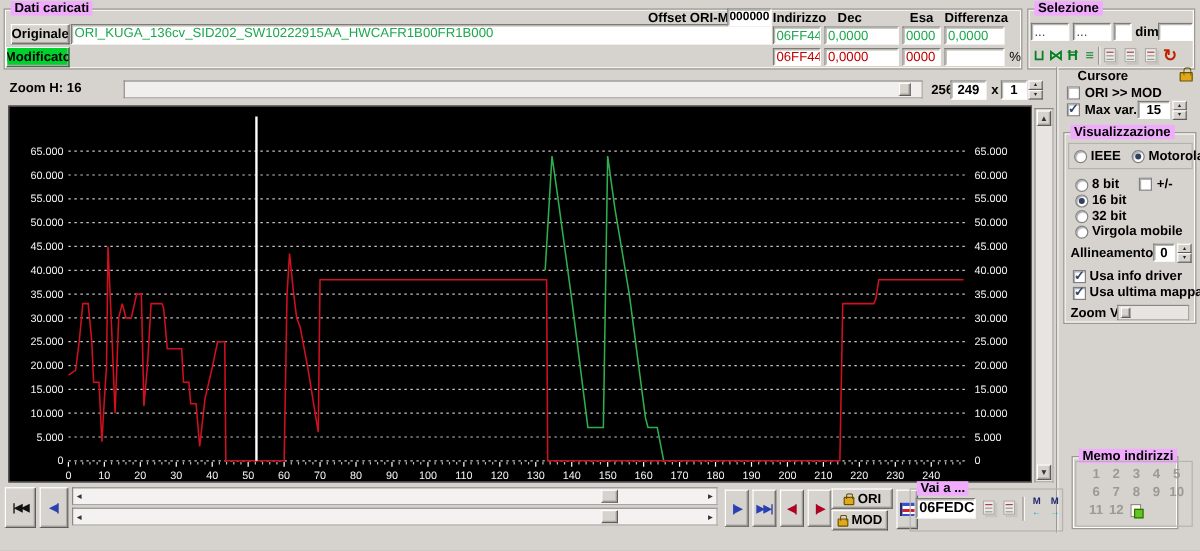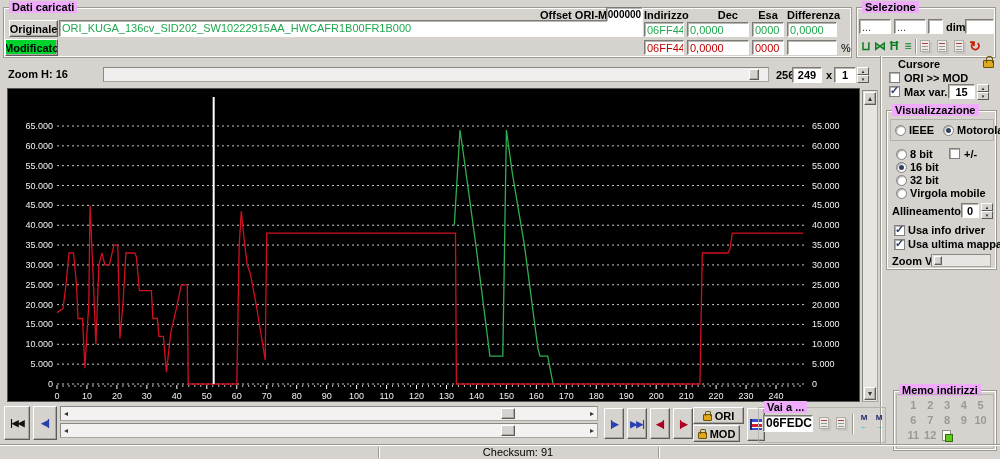--- a/index.html
+++ b/index.html
@@ -63,21 +63,21 @@
 
     <div class="btn b" style="left:5px;top:12px;width:49px;height:17px">Originale</div>
     <div class="sunk valtxt" style="left:55px;top:12px;width:584px;height:17px;color:#1fa84f">ORI_KUGA_136cv_SID202_SW10222915AA_HWCAFR1B00FR1B000</div>
 
     <div class="btn b" style="left:1px;top:31px;width:53px;height:17px;background:#00d22d">Modificato</div>
 
     <span class="lbl b" style="left:536px;top:1px">Offset ORI-MOD</span>
     <div class="sunk b center" style="left:602px;top:-1px;width:37px;height:15px;font-size:10px">000000</div>
 
     <span class="lbl b" style="left:640px;top:1px;width:40px;text-align:right">Indirizzo</span>
-    <span class="lbl b" style="left:672px;top:1px;width:62px;text-align:right">Dec</span>
+    <span class="lbl b" style="left:694px;top:1px;width:62px;text-align:left">Dec</span>
     <span class="lbl b" style="left:748px;top:1px;width:32px;text-align:center">Esa</span>
     <span class="lbl b" style="left:783px;top:1px;width:50px;text-align:center">Differenza</span>
 
     <div class="sunk valtxt" style="left:640px;top:14px;width:40px;height:15px;color:#1fa84f">06FF44</div>
     <div class="sunk valtxt" style="left:683px;top:14px;width:62px;height:15px;color:#1fa84f">0,0000</div>
     <div class="sunk valtxt" style="left:748px;top:14px;width:32px;height:15px;color:#1fa84f">0000</div>
     <div class="sunk valtxt" style="left:783px;top:14px;width:50px;height:15px;color:#1fa84f">0,0000</div>
 
     <div class="sunk valtxt" style="left:640px;top:32px;width:40px;height:15px;color:#c00000">06FF44</div>
     <div class="sunk valtxt" style="left:683px;top:32px;width:62px;height:15px;color:#c00000">0,0000</div>
@@ -374,21 +374,21 @@
     <span class="lbl b" style="left:21px;top:113px">Usa info driver</span>
     <span class="cb on" style="left:7px;top:128px"></span>
     <span class="lbl b" style="left:21px;top:127px">Usa ultima mappa</span>
 
     <span class="lbl b" style="left:5px;top:144px">Zoom V:</span>
     <div class="track" style="left:44px;top:143px;width:60px;height:13px;background:#e7e5e1">
       <div class="btn" style="left:2px;top:1px;width:8px;height:9px"></div>
     </div>
   </div>
 
-  <div class="gb" style="left:893px;top:390px;width:104px;height:61px">
+  <div class="gb" style="left:893px;top:380px;width:89px;height:61px">
     <span class="gb-title">Memo indirizzi</span>
     <div class="gb" style="left:2px;top:3px;width:98px;height:55px;box-shadow:none;border-color:#b5b3ae">
       <div class="memo-row" style="top:4px">
         <span>1</span>
         <span>2</span>
         <span>3</span>
         <span>4</span>
         <span>5</span>
       </div>
       <div class="memo-row" style="top:19px">
@@ -451,19 +451,14 @@
     <span class="abs" style="left:98px;top:5px;width:14px;font-size:8px;font-weight:bold;color:#202a70;text-align:center">
       <span>M</span><br>
       <span style="color:#00b0c8">←</span>
     </span>
     <span class="abs" style="left:113px;top:5px;width:14px;font-size:8px;font-weight:bold;color:#202a70;text-align:center">
       <span>M</span><br>
       <span style="color:#00b0c8">→</span>
     </span>
   </div>
 
-  <div id="statusbar">
-    <div class="divline" style="left:378px;top:2px;height:11px"></div>
-    <div class="abs" style="left:380px;top:1px;width:276px;text-align:center">Checksum: 91</div>
-    <div class="divline" style="left:658px;top:2px;height:11px"></div>
-  </div>
 
 </div>
 
 </body></html>

